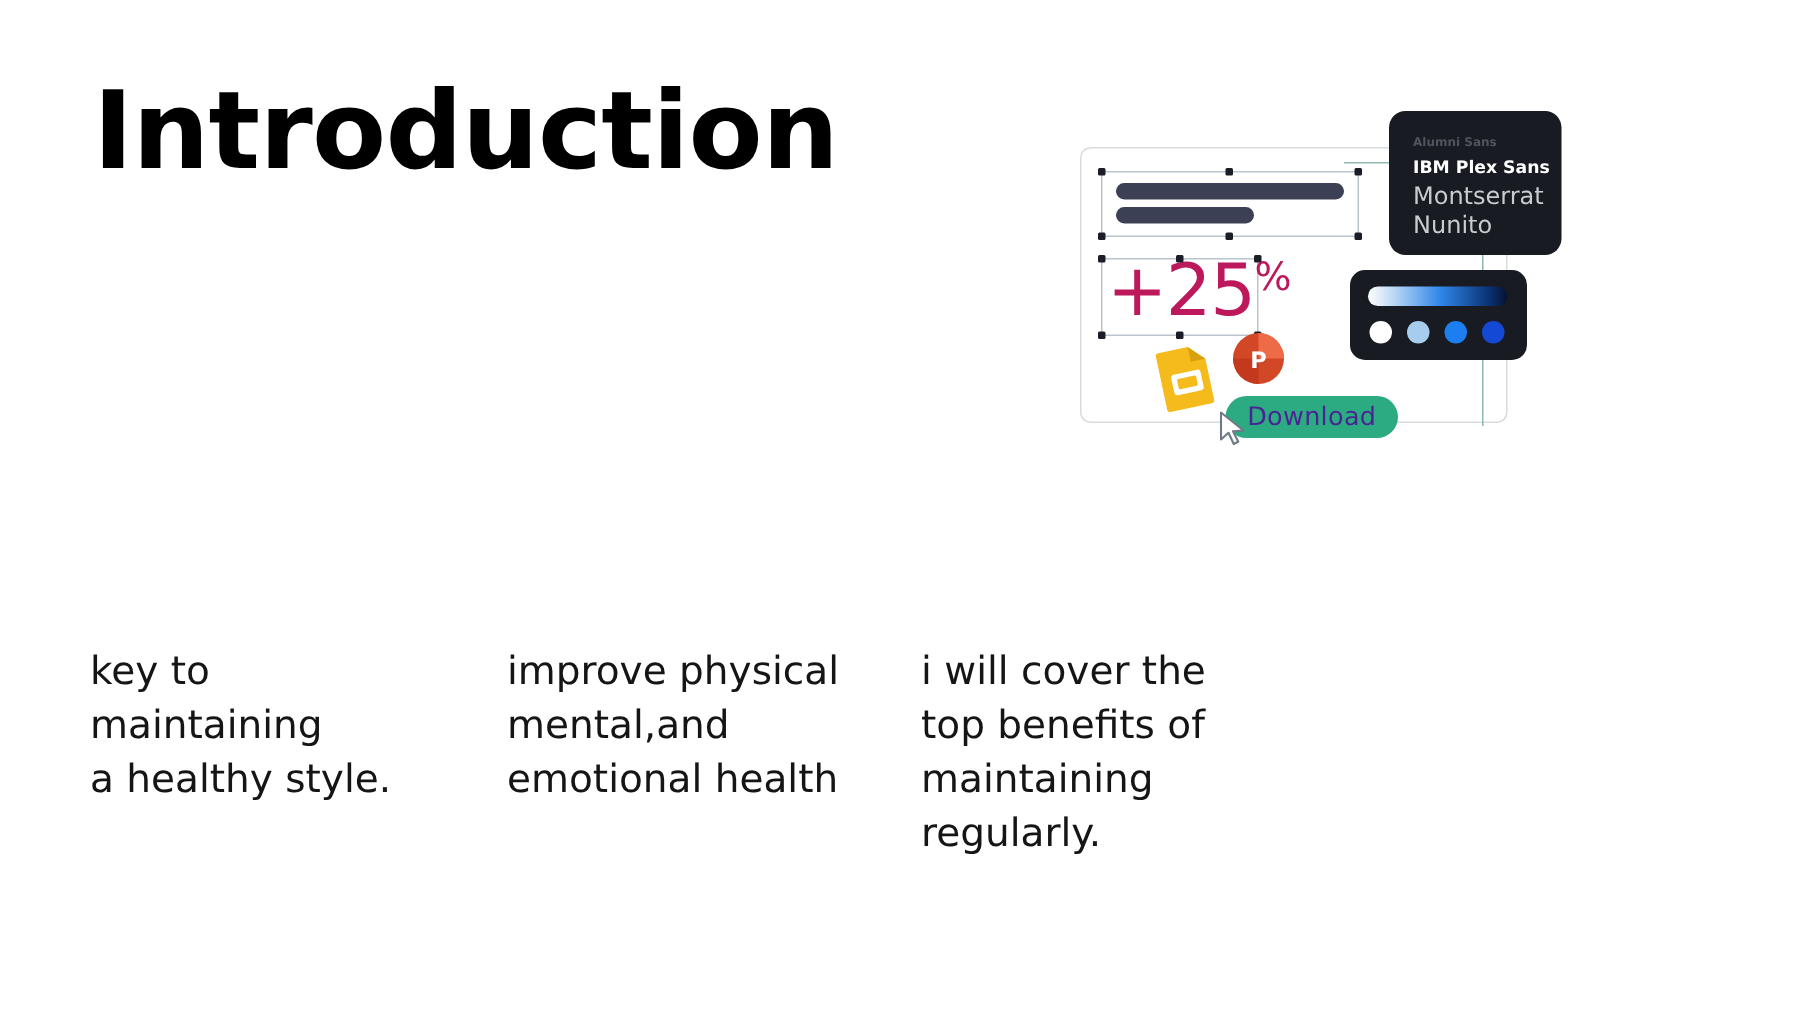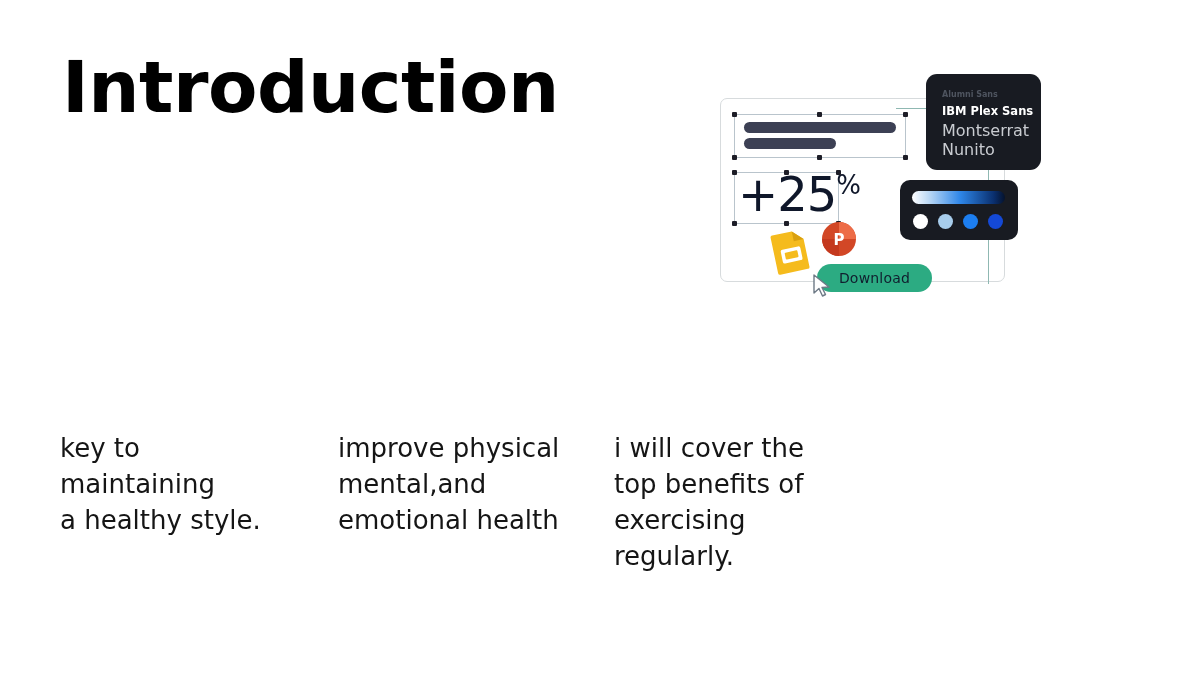--- a/index.html
+++ b/index.html
@@ -81,21 +81,21 @@
   }
   .bar-long  { left: 44px; top: 60px;  width: 152px; height: 11px; }
   .bar-short { left: 44px; top: 76px;  width: 92px;  height: 11px; }
 
   .percent-text {
     position: absolute;
     left: 38px;
     top: 108px;
     font-size: 48px;
     font-weight: 400;
-    color: #0f172a;
+    color: #be185d;
     line-height: 1;
     letter-spacing: -1px;
     font-family: "DejaVu Sans", "Liberation Sans", sans-serif;
   }
   .percent-text .pct {
     font-size: 26px;
     vertical-align: super;
   }
 
   
@@ -200,22 +200,22 @@
     width: 115px;
     height: 28px;
     background: #2cab82;
     border-radius: 14px;
     z-index: 8;
     display: flex;
     align-items: center;
     justify-content: center;
   }
   .download-label {
-    color: #0f172a;
-    font-size: 14px;
+    color: #4c1d95;
+    font-size: 17px;
     letter-spacing: 0.2px;
     opacity: 0.95;
   }
   .cursor-arrow {
     position: absolute;
     left: 112px;
     top: 212px;
     width: 20px;
     height: 24px;
     z-index: 9;
@@ -315,17 +315,17 @@
 
   <div class="columns">
     <div class="col col-1">key to
 maintaining
 a healthy style.</div>
     <div class="col col-2">improve physical
 mental,and
 emotional health</div>
     <div class="col col-3">i will cover the
 top benefits of
-exercising
+maintaining
 regularly.</div>
   </div>
 
 </div>
 
 </body></html>

